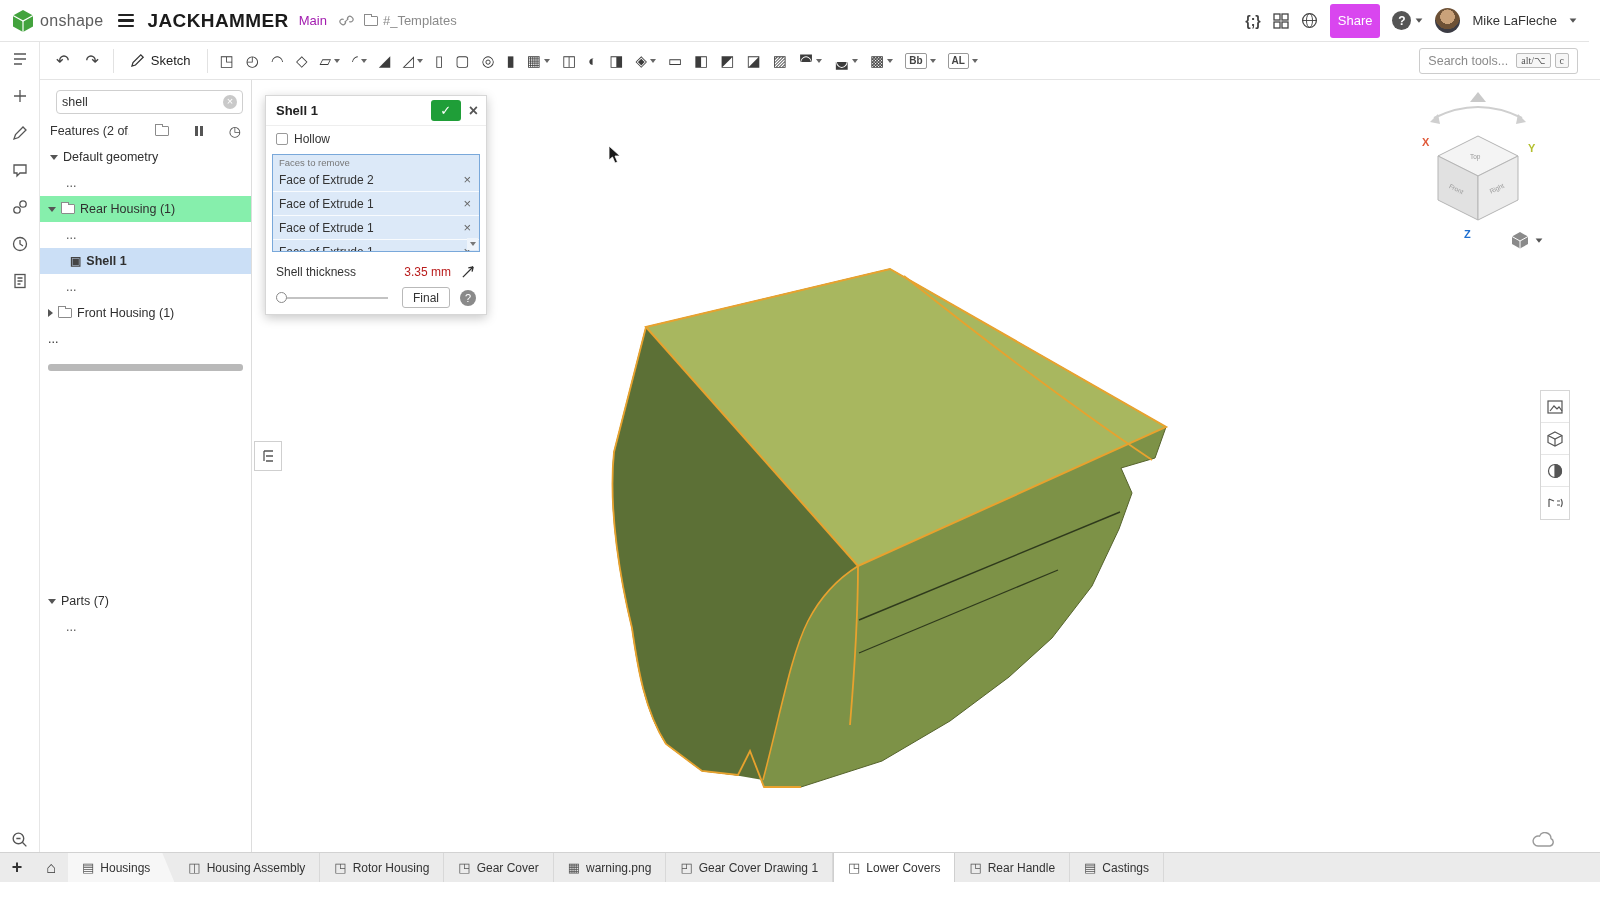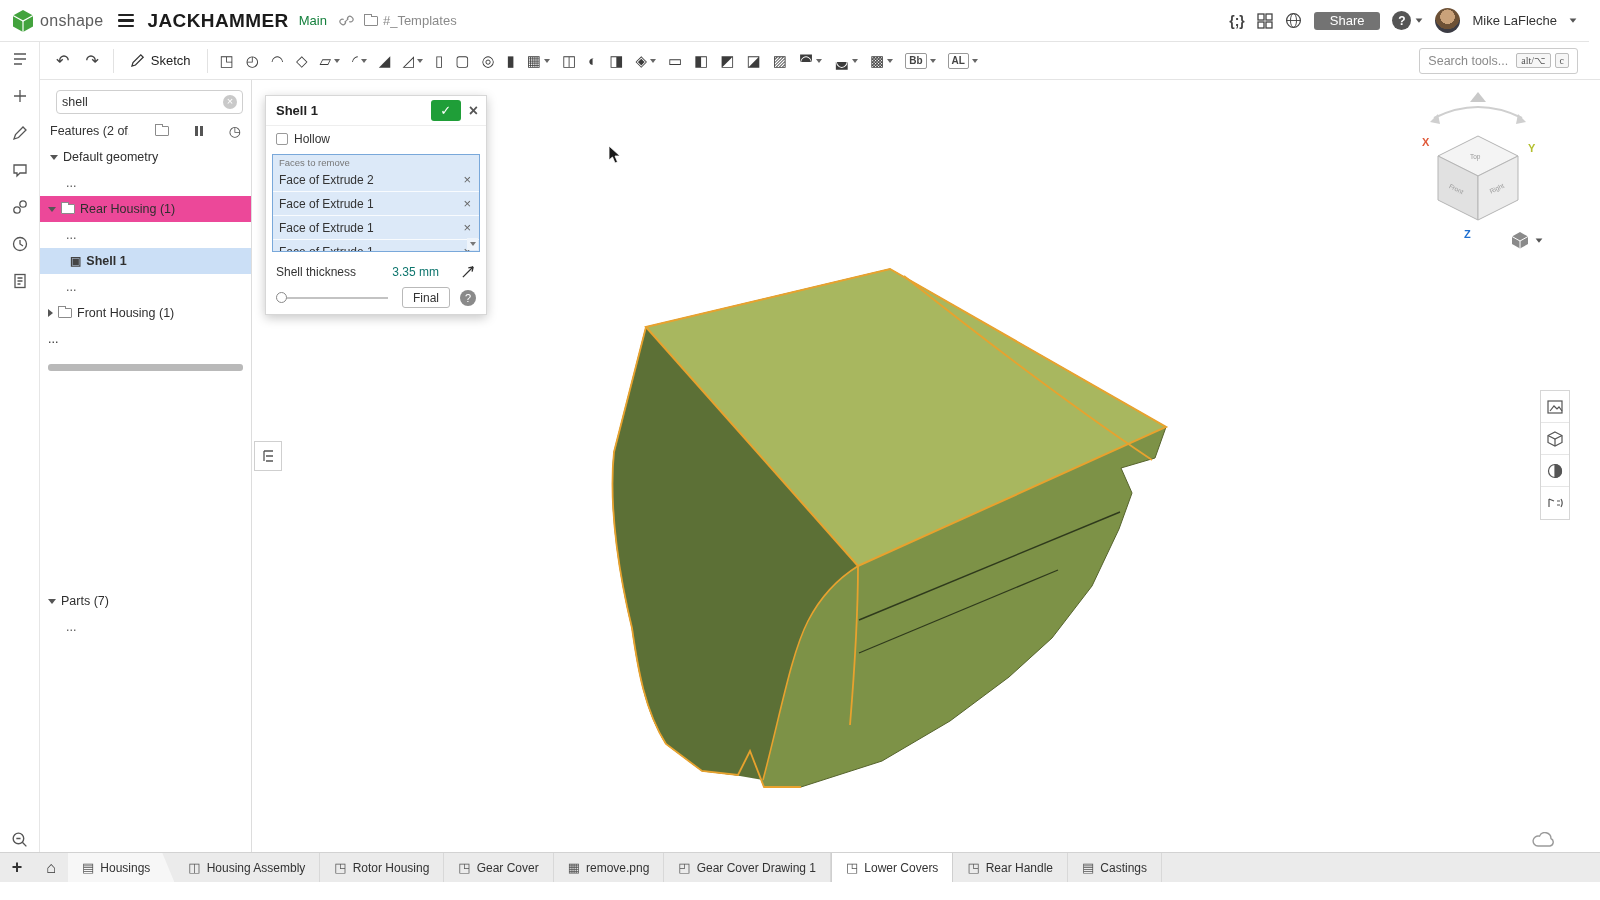--- a/index.html
+++ b/index.html
@@ -6,25 +6,25 @@
 html,body{background:#fff}
 body{font-family:"Liberation Sans",sans-serif;color:#333}
 #app{position:relative;width:1600px;height:900px;overflow:hidden;background:#fff;font-size:13px}
 
 
 #hdr{position:absolute;top:0;left:0;right:11px;height:42px;display:flex;align-items:center;padding:0 12px;background:#fff;border-bottom:1px solid #e4e4e4;z-index:30}
 #hdr .brand{font-size:16px;color:#5d5d5d;margin:0 14px 0 6px;letter-spacing:.3px}
 .burger{display:inline-flex;flex-direction:column;gap:3px;margin-right:14px;cursor:pointer}
 .burger i{display:block;width:16px;height:2.5px;background:#222;border-radius:1px}
 .doct{font-size:19px;font-weight:bold;color:#1b1b1b;letter-spacing:.4px;margin-right:10px}
-.branch{color:#15803d;font-size:13px;margin-right:12px}
+.branch{color:#a21caf;font-size:13px;margin-right:12px}
 .tmpl{color:#8a8a8a;font-size:13px;margin-left:5px}
 .hdr-right{margin-left:auto;display:flex;align-items:center;gap:12px}
 .hic{font-size:14px;color:#444;cursor:pointer}
-#share{background:#737373;color:#fff;border:none;border-radius:3px;height:18px;padding:0 16px;font-size:13px;font-family:inherit;cursor:pointer}
+#share{background:#d946ef;color:#fff;border:none;border-radius:3px;height:34px;padding:0 8px;font-size:13px;font-family:inherit;cursor:pointer}
 .helpc{width:19px;height:19px;border-radius:50%;background:#555;color:#fff;font-size:12px;font-weight:bold;display:inline-flex;align-items:center;justify-content:center;cursor:pointer}
 #avatar{width:25px;height:25px;border-radius:50%;background:radial-gradient(circle at 50% 35%,#caa27a 0 35%,#6d5136 36% 60%,#3c3c44 61%);display:inline-block}
 .uname{font-size:13px;color:#333}
 .chev{display:inline-block;width:0;height:0;border-left:4px solid transparent;border-right:4px solid transparent;border-top:5px solid #555}
 .chev.right{border:none;border-top:4px solid transparent;border-bottom:4px solid transparent;border-left:5px solid #555}
 .chev.small{transform:scale(.85)}
 .fold{display:inline-block;width:14px;height:10px;border:1px solid #8b8b8b;border-radius:1px;position:relative;background:#fff;flex:none}
 .fold::before{content:"";position:absolute;top:-3px;left:-1px;width:6px;height:2px;border:1px solid #8b8b8b;border-bottom:none;background:#fff}
 
 
@@ -54,21 +54,21 @@
 .fbox{flex:1;display:flex;align-items:center;border:1px solid #cfcfcf;border-radius:4px;height:24px;padding:0 5px;background:#fff}
 .fbox input{border:none;outline:none;flex:1;min-width:0;font-size:12.5px;font-family:inherit;color:#333}
 .clr{width:14px;height:14px;border-radius:50%;background:#c9c9c9;color:#fff;font-size:11px;line-height:13px;text-align:center;cursor:pointer}
 .fhdr{display:flex;align-items:center;padding:2px 10px 6px;gap:26px}
 .fht{font-size:12.5px;color:#333;flex:1;white-space:nowrap;overflow:hidden}
 .fico{cursor:pointer;color:#555;font-size:14px;line-height:1}
 .pause{display:inline-flex;gap:2px}
 .pause i{width:3px;height:10px;background:#555;display:block}
 .trow{display:flex;align-items:center;gap:5px;height:26px;padding-left:8px;font-size:12.5px;color:#2f2f2f;cursor:pointer;white-space:nowrap}
 .trow.more{padding-left:26px;color:#555}
-.trow.hl{background:#ec4899}
+.trow.hl{background:#86efac}
 .trow.sel{background:#cbdff6;font-weight:bold}
 .shellico{font-size:12px;color:#444}
 .rollbar{height:7px;background:#b9b9b9;border-radius:3px;margin:12px 8px 0;cursor:ns-resize}
 #parts{position:absolute;top:508px;left:0;right:0}
 
 
 #dlg{position:absolute;left:265px;top:95px;width:222px;background:#fff;border:1px solid #d7d7d7;box-shadow:0 3px 10px rgba(0,0,0,.22);z-index:40;font-size:12px}
 .dhdr{display:flex;align-items:center;height:30px;padding:0 6px 0 10px;border-bottom:1px solid #eee}
 .dtitle{font-weight:bold;font-size:13px;flex:1;color:#222}
 .dok{width:30px;height:21px;background:#1f9e38;color:#fff;border-radius:3px;display:inline-flex;align-items:center;justify-content:center;font-size:13px;margin-right:6px;cursor:pointer}
@@ -76,21 +76,21 @@
 .drow{display:flex;align-items:center;gap:6px;padding:6px 10px}
 .cb{width:12px;height:12px;border:1px solid #9a9a9a;border-radius:2px;background:#fff;display:inline-block}
 .faces{margin:2px 6px 6px;border:1px solid #79a8da;background:#dce9f8;height:98px;overflow:hidden;position:relative}
 .fcap{font-size:9.5px;color:#777;padding:2px 6px 0}
 .facerow{display:flex;align-items:center;height:24px;padding:0 8px 0 6px;border-bottom:1px solid rgba(255,255,255,.8);color:#333}
 .facerow span:first-child{flex:1}
 .frx{color:#666;font-size:13px;cursor:pointer}
 .fscroll{position:absolute;right:1px;bottom:1px;width:11px;height:12px;background:#eef4fb;display:flex;align-items:center;justify-content:center}
 .fscroll .tri{width:0;height:0;border-left:3.5px solid transparent;border-right:3.5px solid transparent;border-top:4px solid #777}
 .drow.thick span:first-child{flex:1;color:#333}
-.tval{color:#0f766e;margin-right:16px}
+.tval{color:#b91c1c;margin-right:4px}
 .drow.last{padding-top:2px}
 .slider{flex:1;height:2px;background:#c3c3c3;position:relative;margin-right:8px;cursor:pointer}
 .slider .knob{position:absolute;left:0;top:-5px;width:11px;height:11px;border-radius:50%;background:#fff;border:1.5px solid #8a8a8a;display:block}
 .finalbtn{border:1px solid #b9b9b9;background:#fff;border-radius:3px;height:21px;padding:0 10px;font-size:12px;font-family:inherit;cursor:pointer;color:#333}
 .dhelp{width:16px;height:16px;border-radius:50%;background:#8a8a8a;color:#fff;font-size:11px;display:inline-flex;align-items:center;justify-content:center;margin-left:4px;cursor:pointer}
 
 
 #vp{position:absolute;top:80px;left:252px;right:0;bottom:48px;background:#fff;overflow:hidden}
 #model{position:absolute;left:0;top:0}
 #cursor{position:absolute;left:356px;top:65px}
@@ -549,21 +549,21 @@
         <div class="dtab">
         <span class="tico">◳</span>
         <span class="tlab">Rotor Housing</span>
       </div>
         <div class="dtab">
         <span class="tico">◳</span>
         <span class="tlab">Gear Cover</span>
       </div>
         <div class="dtab">
         <span class="tico">▦</span>
-        <span class="tlab">remove.png</span>
+        <span class="tlab">warning.png</span>
       </div>
         <div class="dtab">
         <span class="tico">◰</span>
         <span class="tlab">Gear Cover Drawing 1</span>
       </div>
         <div class="dtab active">
         <span class="tico">◳</span>
         <span class="tlab">Lower Covers</span>
       </div>
         <div class="dtab">

